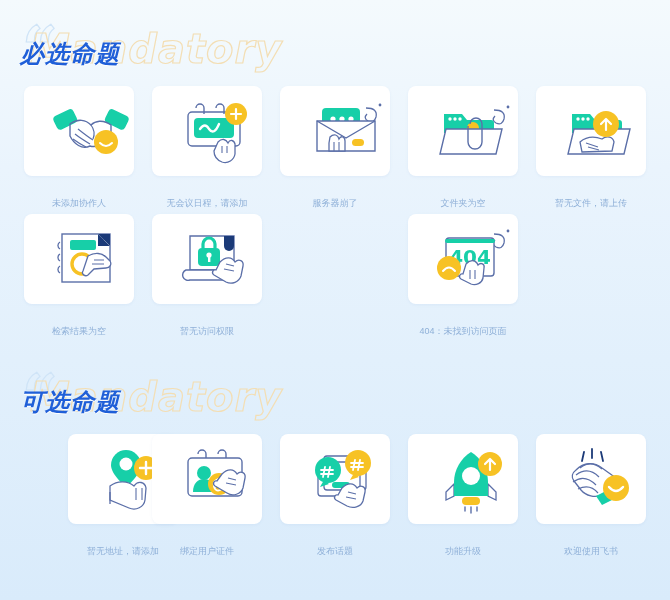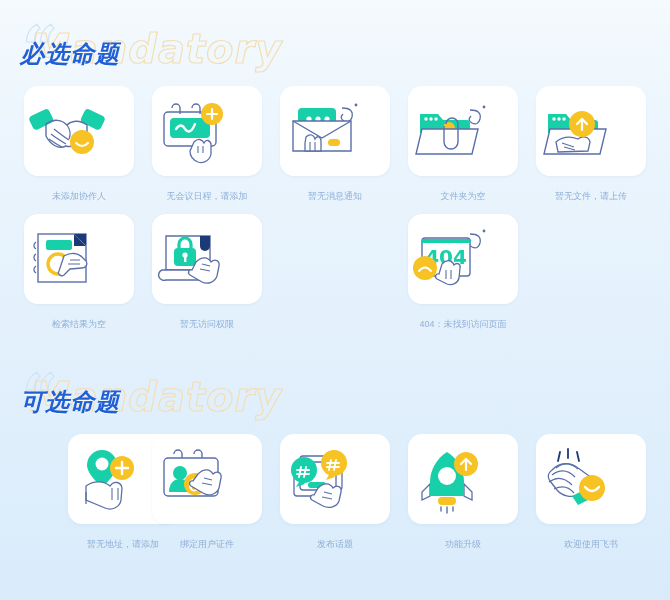--- a/index.html
+++ b/index.html
@@ -35,27 +35,27 @@
     position:absolute;left:20px;top:14px;
     font-size:24px;font-weight:bold;font-style:italic;
     color:#1f5fd8;letter-spacing:1px;white-space:nowrap;
     text-shadow:0 1px 0 #ffffff;
   }
 
   
   .row{position:absolute;left:0;width:670px;height:118px;}
   .card-wrap{position:absolute;top:0;width:110px;}
   .card{
-    width:110px;height:90px;background:#ffffff;border-radius:14px;
+    width:110px;height:90px;background:#ffffff;border-radius:8px;
     box-shadow:0 1px 3px rgba(120,160,210,.10);
-    display:flex;align-items:center;justify-content:flex-start;
+    display:flex;align-items:center;justify-content:flex-end;
     overflow:hidden;
   }
   .caption{
-    margin-top:15px;width:110px;text-align:center;
+    margin-top:22px;width:110px;text-align:center;
     font-size:9px;color:#8fb0d8;line-height:1.2;
     white-space:nowrap;
   }
   svg{display:block;}
 </style>
 </head>
 <body>
 
 <div class="page">
 
@@ -111,21 +111,21 @@
             <circle cx="29" cy="23" r="2.6" fill="#fff"></circle>
             <circle cx="38" cy="23" r="2.6" fill="#fff"></circle>
             <circle cx="47" cy="23" r="2.6" fill="#fff"></circle>
             <path d="M13 25 h58 v30 h-58 z" fill="#fff" stroke="#5b6fa8" stroke-width="1.4"></path>
             <path d="M13 25 l29 17 l29 -17" fill="none" stroke="#5b6fa8" stroke-width="1.4"></path>
             <rect x="48" y="43" width="12" height="7" rx="3.5" fill="#f7c224"></rect>
             <path d="M26 41 c4 -4 8 -2 9 2 c2 -4 6 -2 6 2 l0 10 l-16 0 l0 -8 z" fill="#fff" stroke="#5b6fa8" stroke-width="1.3"></path>
             <path d="M30 46 v9 M35 46 v9" stroke="#5b6fa8" stroke-width="1.1"></path>
           </svg>
         </div>
-        <div class="caption">暂无消息通知</div>
+        <div class="caption">服务器崩了</div>
       </div>
 
       <div class="card-wrap" style="left:408px;">
         <div class="card">
           <svg width="86" height="70" viewBox="0 0 86 70">
             <path d="M62 14 q12 0 10 9 q-2 7 -8 4 q-5 -3 -1 -7" fill="none" stroke="#5b6fa8" stroke-width="1.3"></path>
             <circle cx="76" cy="11" r="1.4" fill="#5b6fa8"></circle>
             <path d="M12 18 h18 l5 6 h24 a3 3 0 0 1 3 3 v10 h-50 z" fill="#17cfa8"></path>
             <circle cx="18" cy="23" r="1.7" fill="#fff"></circle>
             <circle cx="23" cy="23" r="1.7" fill="#fff"></circle>

